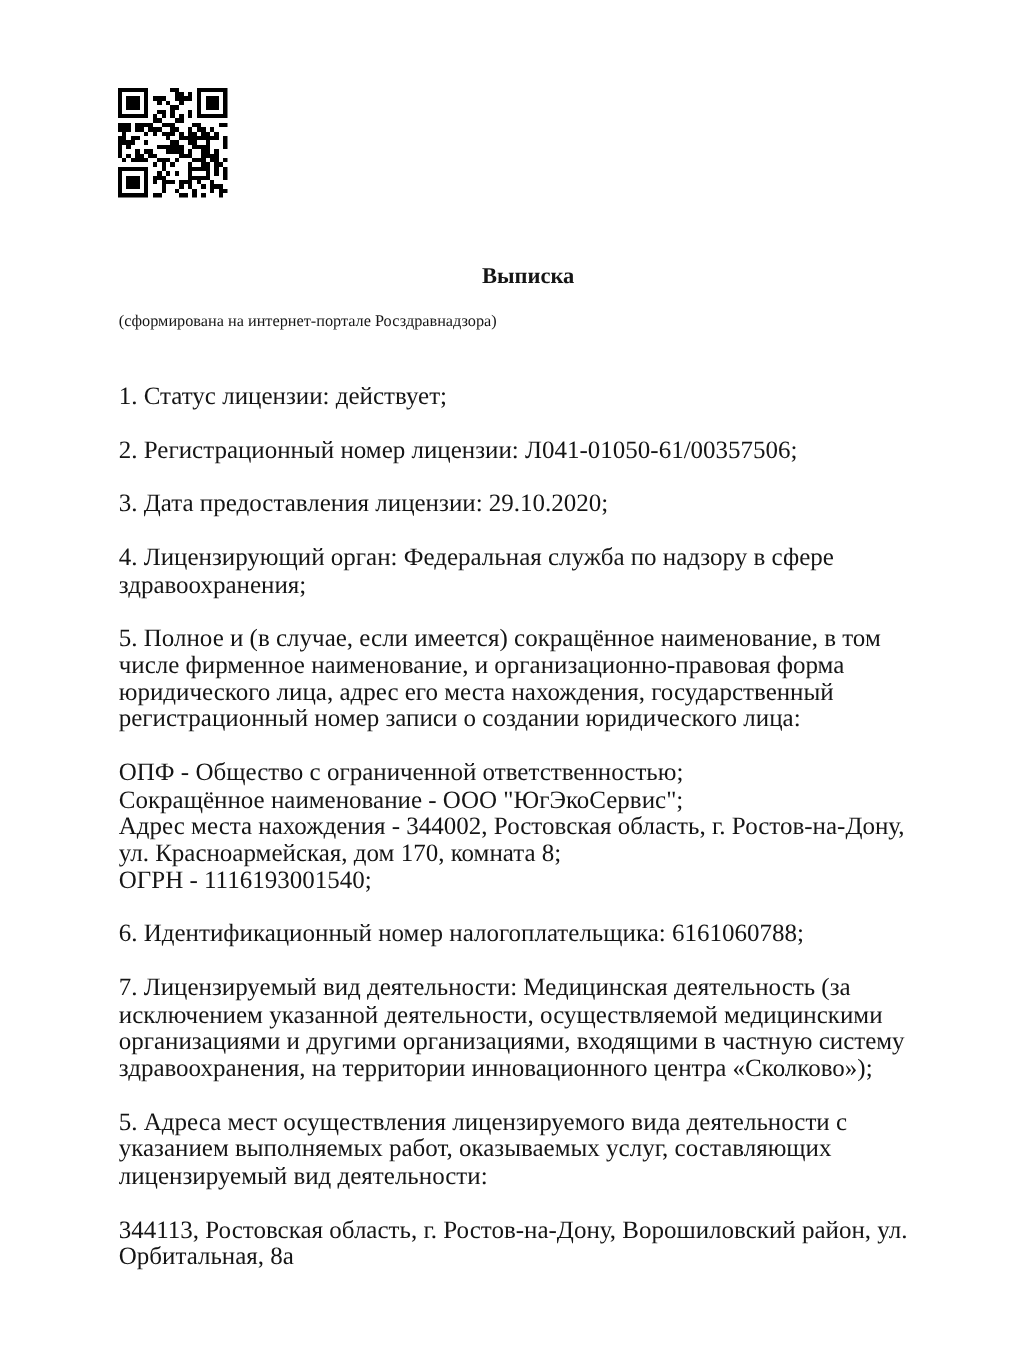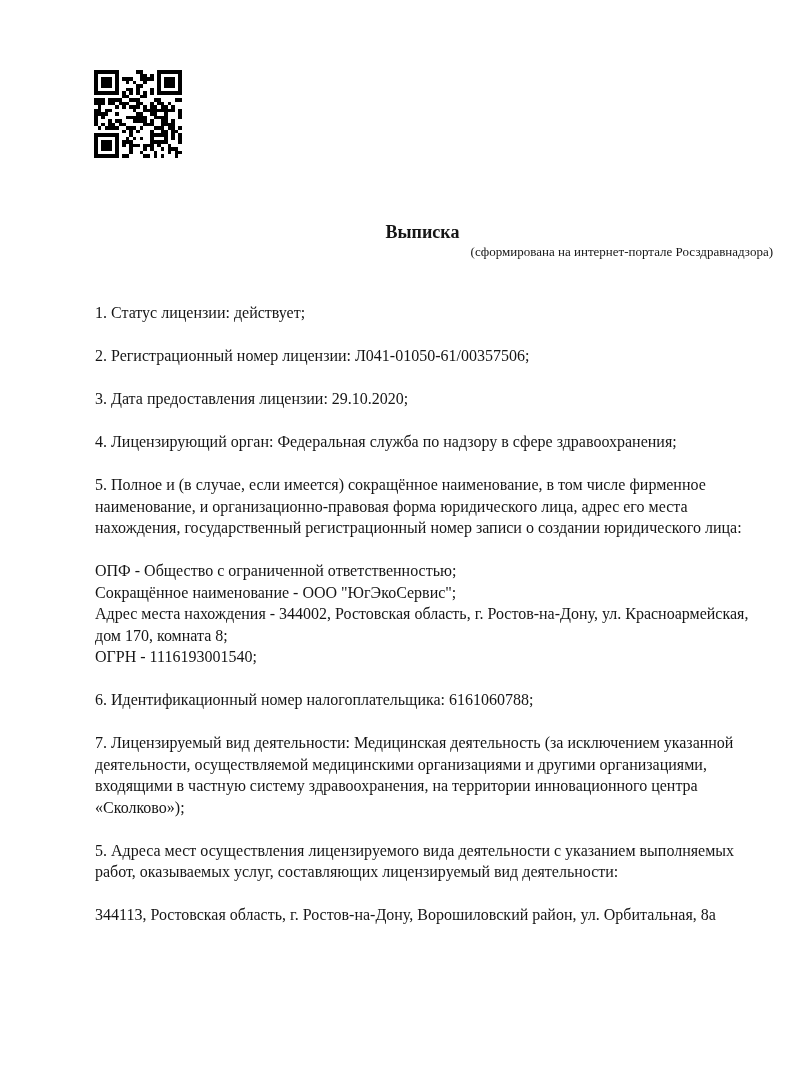--- a/index.html
+++ b/index.html
@@ -20,43 +20,43 @@
     position: absolute;
     left: 94px;
     top: 70px;
     width: 88px;
     height: 88px;
   }
   .qr svg { display: block; width: 88px; height: 88px; }
   .content {
     position: absolute;
     left: 95px;
-    top: 220px;
+    top: 208px;
     width: 678px;
   }
   .title-block {
     width: 655px;
     text-align: center;
   }
   .title-line {
     font-size: 18px;
     font-weight: bold;
     line-height: 24px;
     margin: 0;
   }
   .subtitle {
+    margin-top: 17px;
     width: 678px;
-    text-align: right;
     font-size: 13px;
     line-height: 16px;
   }
   .body-text {
     margin-top: 42px;
     width: 655px;
-    font-size: 16px;
+    font-size: 20px;
     line-height: 21.5px;
   }
   .body-text p {
     margin: 0 0 21.5px 0;
   }
   .org-block div {
     margin: 0;
   }
   .org-block {
     margin: 0 0 21.5px 0;

